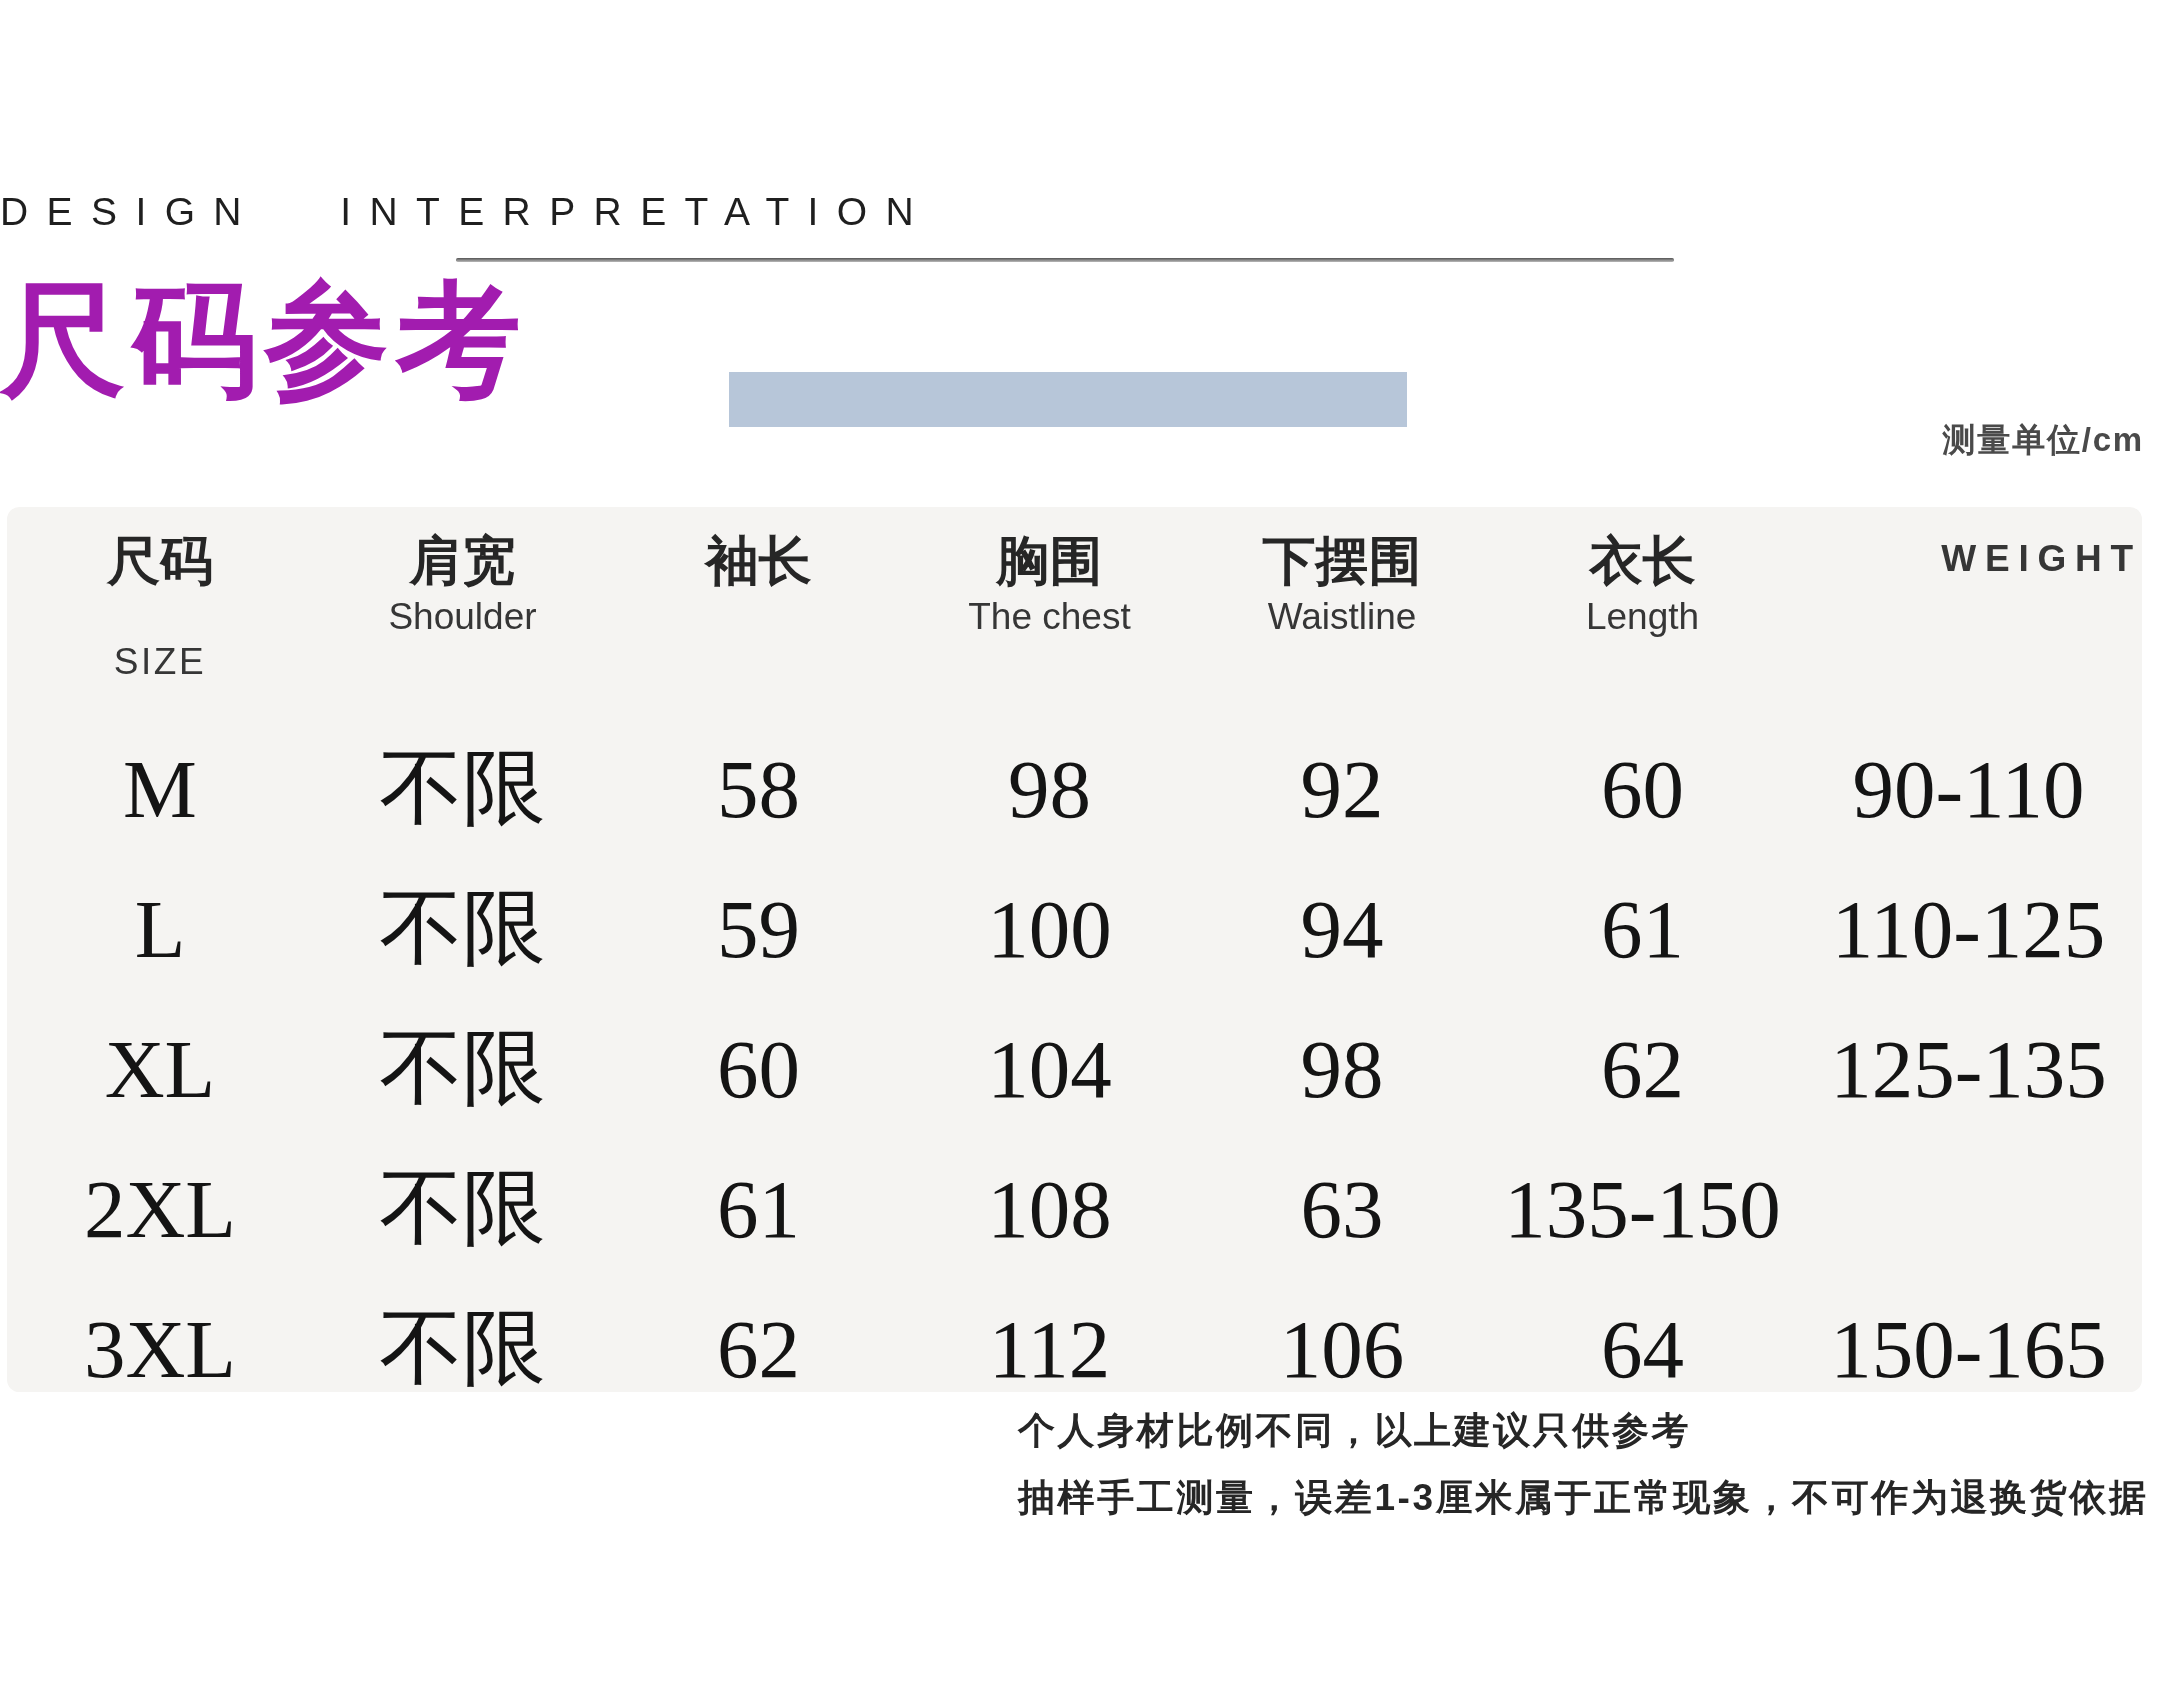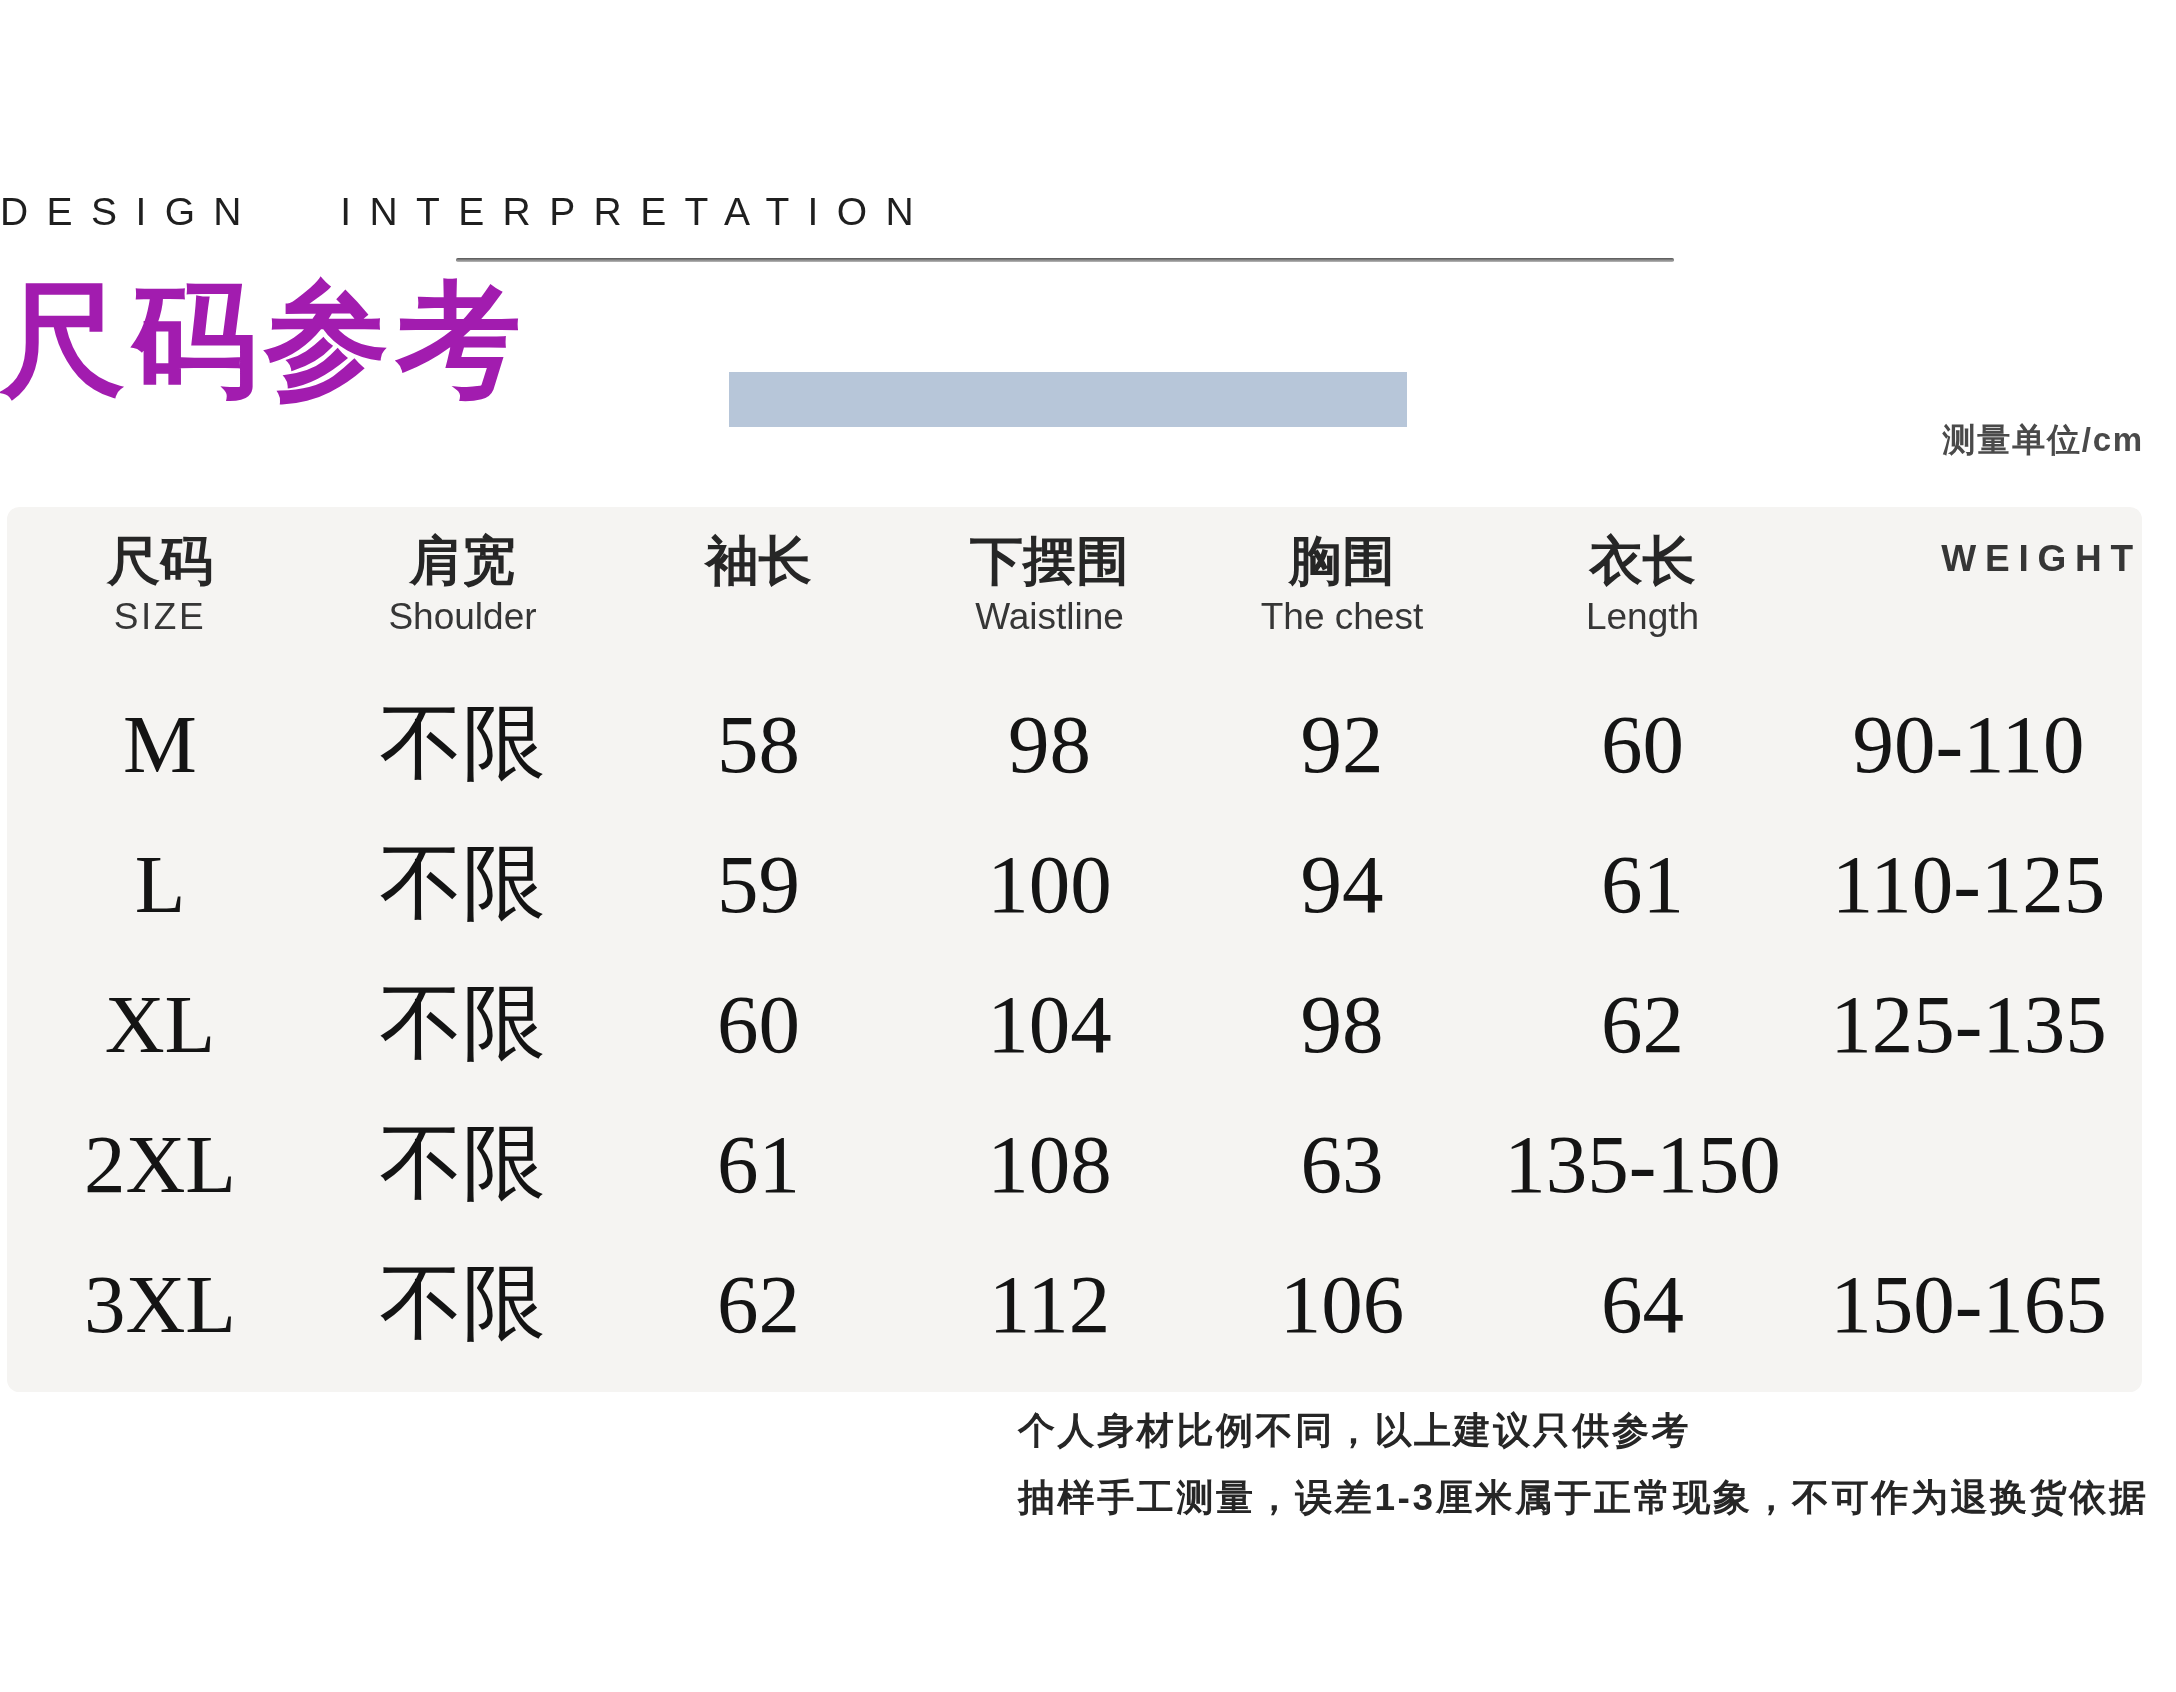--- a/index.html
+++ b/index.html
@@ -39,21 +39,21 @@
   }
   .header-row{
     display:grid;
     grid-template-columns:306px 299px 293px 289px 296px 305px 347px;
     padding-top:24.6px;
   }
   .header-cell{text-align:center;}
   .h-cn{font-size:53px;font-weight:600;color:#262626;height:58px;line-height:58px;white-space:nowrap;}
   .h-en{font-size:37px;font-weight:500;color:#363636;height:54px;line-height:54px;white-space:nowrap;}
   .header-cell:last-child .h-en{letter-spacing:8.8px;font-weight:600;text-align:right;}
-  .header-cell:first-child .h-en{letter-spacing:2.6px;}
+  .header-cell:first-child .h-en{letter-spacing:2.6px;margin-top:45px;}
   .table-body{margin-top:30px;}
   .row{
     display:grid;
     grid-template-columns:306px 299px 293px 289px 296px 305px 347px;
     height:140px;align-items:center;
   }
   .cell{
     text-align:center;
     font-family:"Liberation Serif","DejaVu Serif",serif;
     font-size:83px;font-weight:400;color:#141414;white-space:nowrap;
@@ -85,26 +85,26 @@
         <div class="h-en">SIZE</div>
       </div>
       <div class="header-cell">
         <div class="h-cn">肩宽</div>
         <div class="h-en">Shoulder</div>
       </div>
       <div class="header-cell">
         <div class="h-cn">袖长</div>
       </div>
       <div class="header-cell">
+        <div class="h-cn">胸围</div>
+        <div class="h-en">The chest</div>
+      </div>
+      <div class="header-cell">
         <div class="h-cn">下摆围</div>
         <div class="h-en">Waistline</div>
-      </div>
-      <div class="header-cell">
-        <div class="h-cn">胸围</div>
-        <div class="h-en">The chest</div>
       </div>
       <div class="header-cell">
         <div class="h-cn">衣长</div>
         <div class="h-en">Length</div>
       </div>
       <div class="header-cell">
         <div class="h-en">WEIGHT</div>
       </div>
     </div>
   <div class="table-body">

